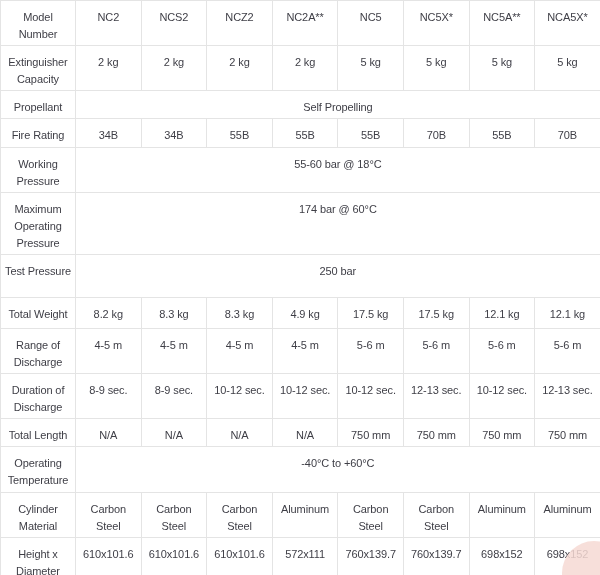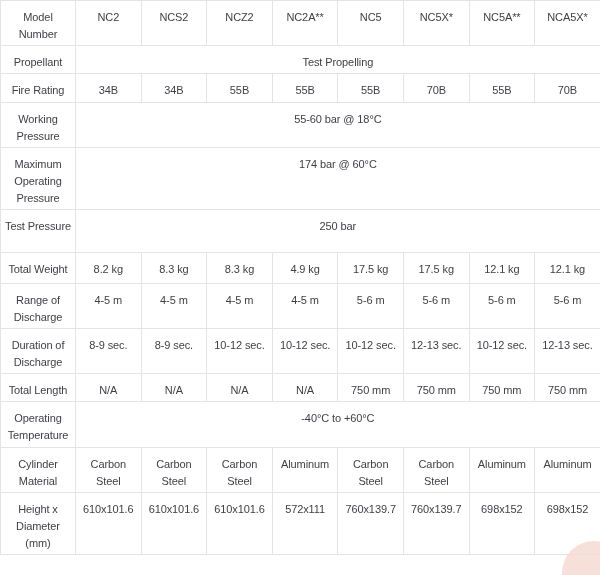--- a/index.html
+++ b/index.html
@@ -69,24 +69,35 @@
       <td>NC2</td>
       <td>NCS2</td>
       <td>NCZ2</td>
       <td>NC2A**</td>
       <td>NC5</td>
       <td>NC5X*</td>
       <td>NC5A**</td>
       <td>NCA5X*</td>
     </tr>
 
+    <tr style="height:45px">
+      <td>Extinguisher Capacity</td>
+      <td>2 kg</td>
+      <td>2 kg</td>
+      <td>2 kg</td>
+      <td>2 kg</td>
+      <td>5 kg</td>
+      <td>5 kg</td>
+      <td>5 kg</td>
+      <td>5 kg</td>
+    </tr>
 
     <tr style="height:27px">
       <td>Propellant</td>
-      <td colspan="8">Test Propelling</td>
+      <td colspan="8">Self Propelling</td>
     </tr>
 
     <tr style="height:29px">
       <td>Fire Rating</td>
       <td>34B</td>
       <td>34B</td>
       <td>55B</td>
       <td>55B</td>
       <td>55B</td>
       <td>70B</td>

